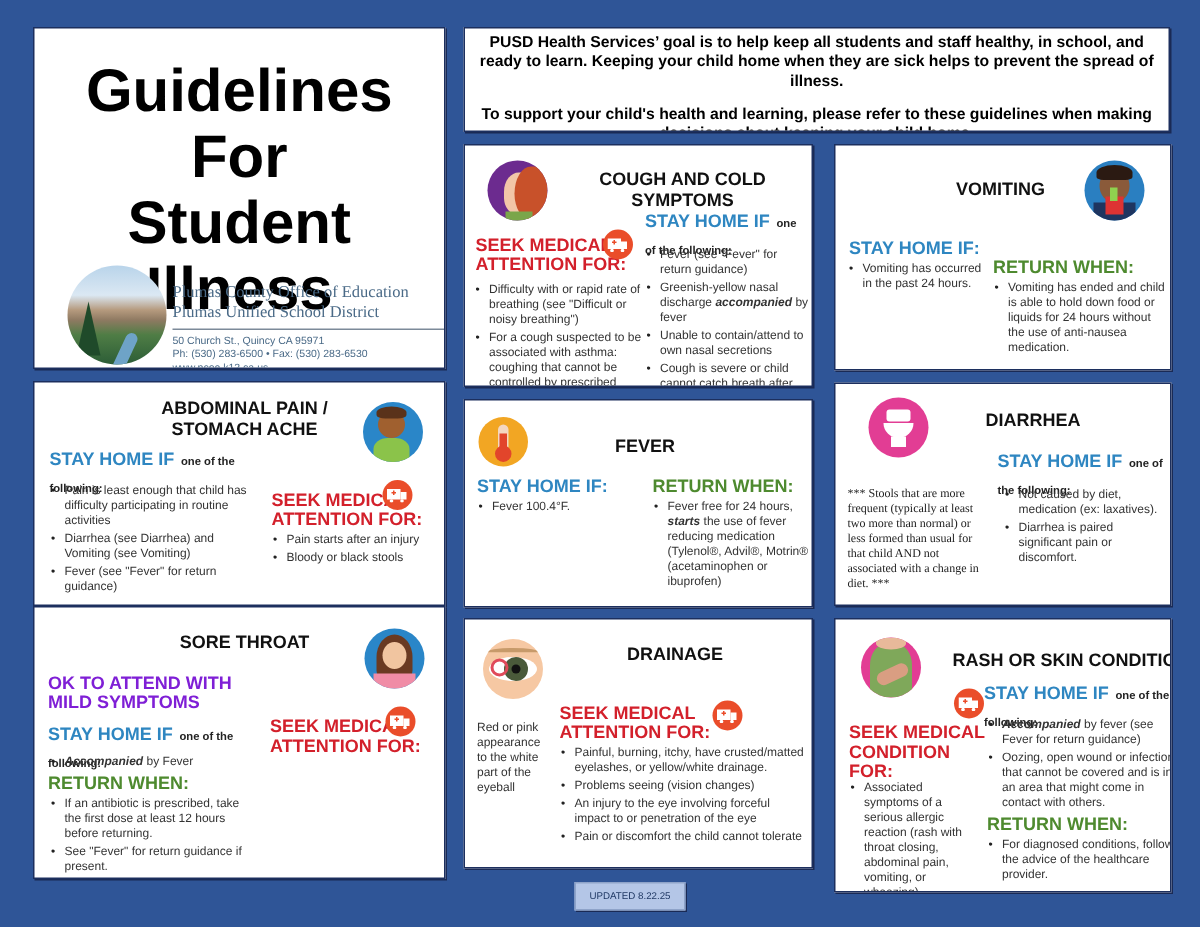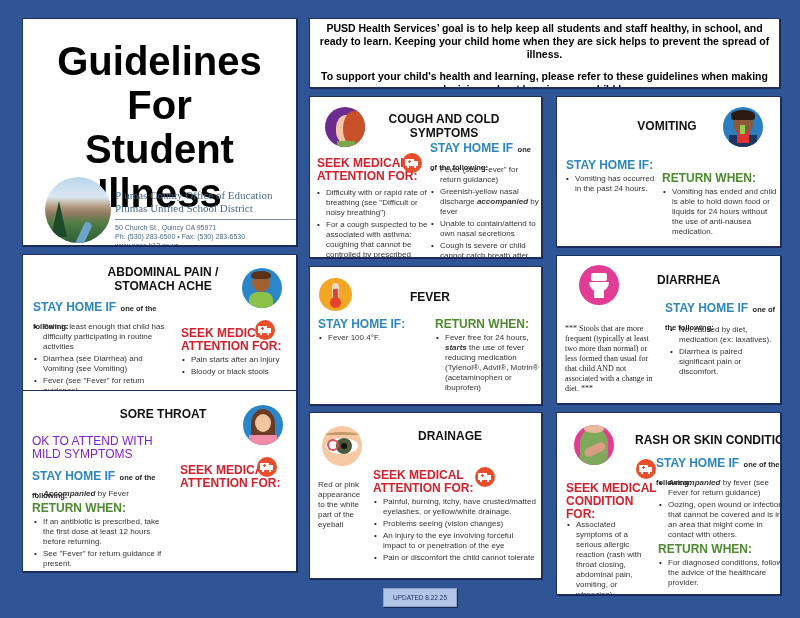--- a/index.html
+++ b/index.html
@@ -36,39 +36,39 @@
   .org-addr { font-family: "Liberation Sans", sans-serif; font-size: 7px; line-height: 9px; color: #4a6a87; }
 
   .intro-panel { left: 309px; top: 18px; width: 471px; height: 70px; padding: 3px 8px; text-align: center; }
   .intro-panel p { font-weight: bold; font-size: 10.5px; line-height: 13px; color: #000; }
   .intro-panel p + p { margin-top: 9px; }
 
   .sec-title { font-weight: bold; font-size: 12px; line-height: 14px; color: #111; text-align: center; }
   .h-blue { color: #2e86c1; font-weight: bold; font-size: 12px; line-height: 13px; }
   .h-red { color: #d3202b; font-weight: bold; font-size: 12px; line-height: 13px; }
   .h-green { color: #4e8a2f; font-weight: bold; font-size: 12px; line-height: 13px; }
-  .h-purple { color: #7f1fd6; font-weight: normal; font-size: 12px; line-height: 13px; }
+  .h-purple { color: #7f1fd6; font-weight: bold; font-size: 12px; line-height: 13px; }
   .sub { font-size: 7.5px; font-weight: bold; color: #222; }
   ul.b { list-style: none; font-size: 8px; line-height: 10px; color: #333; }
   ul.b li { position: relative; padding-left: 12px; margin-top: 2px; }
   ul.b li::before { content: "•"; position: absolute; left: 3px; top: 0; color: #222; }
   .abs { position: absolute; }
   .icon-circle { position: absolute; border-radius: 50%; overflow: hidden; }
   .amb {
     position: absolute; width: 20px; height: 20px; border-radius: 50%;
     background: #ea4d2a; display:flex; align-items:center; justify-content:center;
   }
   .amb svg { width: 14px; height: 10px; }
 
   .cough-panel { left: 309px; top: 96px; width: 233px; height: 162px; }
   .vomit-panel { left: 556px; top: 96px; width: 225px; height: 151px; }
   .abd-panel { left: 22px; top: 254px; width: 275px; height: 150px; }
   .fever-panel { left: 309px; top: 266px; width: 233px; height: 139px; }
   .diar-panel { left: 556px; top: 255px; width: 225px; height: 149px; }
-  .sore-panel { left: 22px; top: 390px; width: 275px; height: 182px; }
+  .sore-panel { left: 22px; top: 404px; width: 275px; height: 182px; }
   .eye-panel { left: 309px; top: 412px; width: 233px; height: 167px; }
   .rash-panel { left: 556px; top: 412px; width: 225px; height: 183px; }
 
   .serif-note { font-family: "Liberation Serif", serif; font-size: 8px; line-height: 10px; color: #222; }
 
   .updated {
     position: absolute; left: 383px; top: 588px; width: 74px; height: 19px;
     background: #b4c6e7; border: 1px solid #8ea3c9;
     font-size: 6.5px; color: #1f3864; text-align: center; line-height: 17px;
     box-shadow: 1px 1px 0 #1a2a55;
@@ -101,21 +101,21 @@
   <p>PUSD Health Services’ goal is to help keep all students and staff healthy, in school, and ready to learn.  Keeping your child home when they are sick helps to prevent the spread of illness.</p>
   <p>To support your child's health and learning, please refer to these guidelines when making decisions about keeping your child home.</p>
 </div>
 
 <div class="panel cough-panel">
   <div class="icon-circle" style="left:15px;top:10px;width:40px;height:40px;background:#6c2b8f;">
     <div style="position:absolute;left:11px;top:8px;width:22px;height:28px;background:#f2c6a8;border-radius:45% 45% 40% 40%;"></div>
     <div style="position:absolute;left:18px;top:4px;width:22px;height:36px;background:#c8512a;border-radius:50% 40% 20% 50%;"></div>
     <div style="position:absolute;left:12px;top:34px;width:18px;height:10px;background:#7aa64a;"></div>
   </div>
-  <div class="sec-title abs" style="left:59px;top:15px;width:150px;text-align:center;">
+  <div class="sec-title abs" style="left:70px;top:15px;width:150px;text-align:center;">
     <div>COUGH AND COLD</div>
     <div>SYMPTOMS</div>
   </div>
   <div class="h-red abs" style="left:7px;top:60px;">
     <div>SEEK MEDICAL</div>
     <div>ATTENTION FOR:</div>
   </div>
   <div class="amb" style="left:92px;top:56px;">
     <svg viewBox="0 0 14 10">
         <rect x="0" y="1" width="9" height="7" fill="#fff"></rect>

